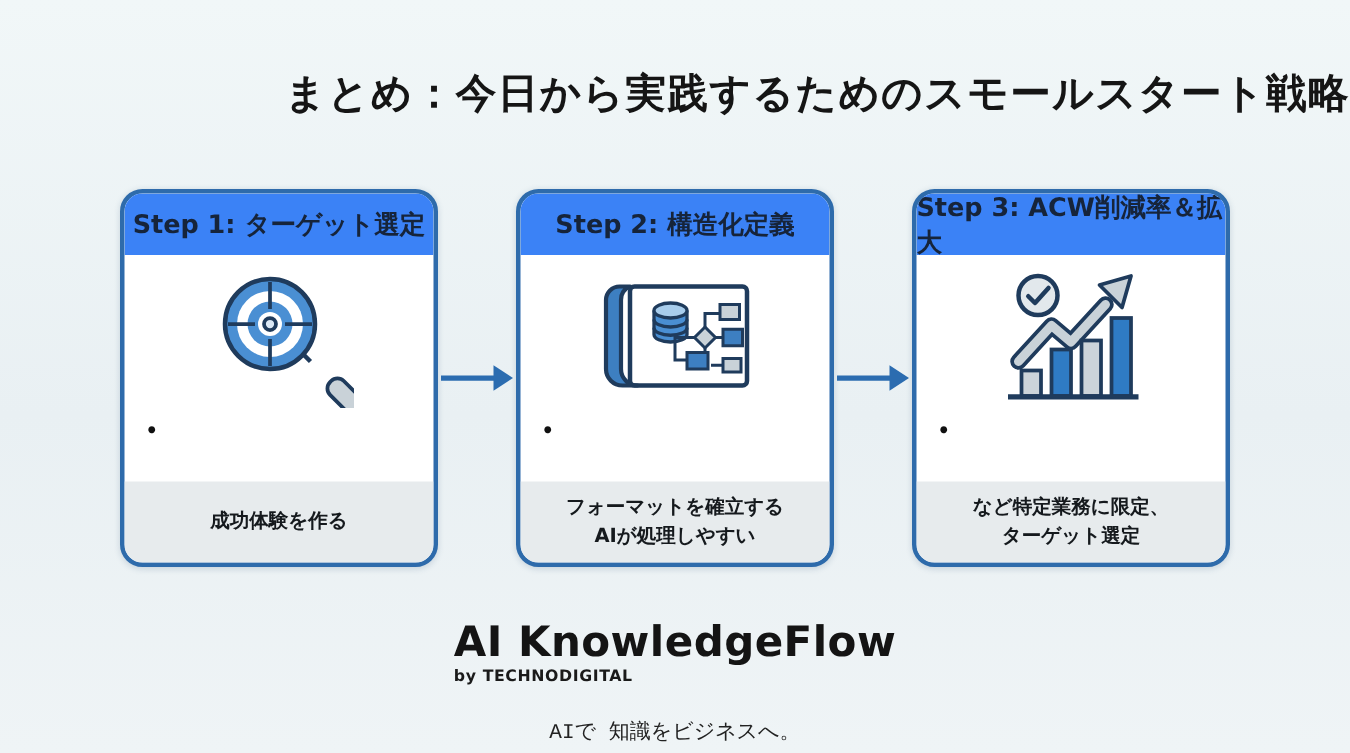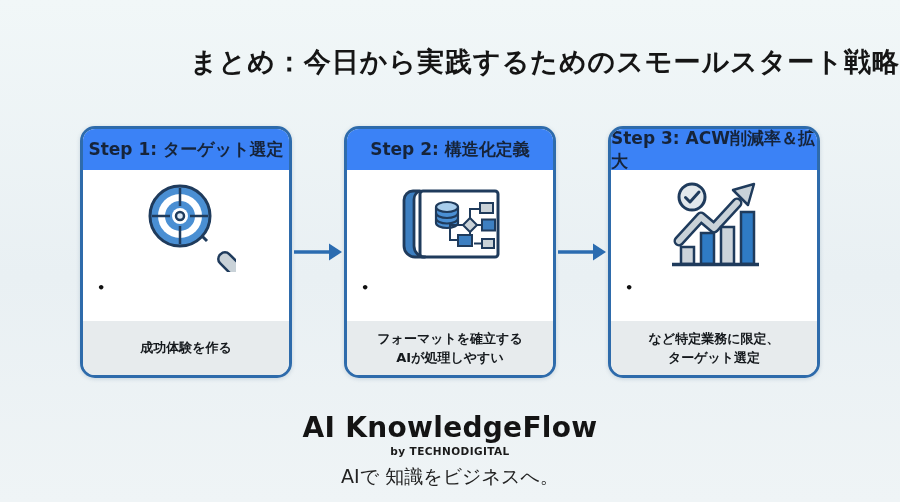--- a/index.html
+++ b/index.html
@@ -56,24 +56,24 @@
     width:52px; display:flex; align-items:center; justify-content:center;
     align-self:center; height:252px;
   }
   .branding { position:absolute; top:413px; left:0; width:100%; text-align:center; }
   .logo-block { display:inline-block; }
   .logo {
     font-size:28px; font-weight:800; color:#141414; letter-spacing:0.3px;
     line-height:1.1; text-align:left;
   }
   .byline {
-    text-align:center; font-size:10.5px; font-weight:800; color:#1a1a1a;
+    text-align:left; font-size:10.5px; font-weight:800; color:#1a1a1a;
     letter-spacing:0.4px; margin-top:1px;
   }
-  .tagline { margin-top:5px; font-size:19px; color:#222222; font-weight:500; }
+  .tagline { margin-top:21px; font-size:14px; color:#222222; font-weight:500;font-family:Liberation Mono, monospace; }
 </style>
 </head>
 <body>
 
 <div class="canvas">
 
   <div class="title">まとめ：今日から実践するためのスモールスタート戦略</div>
 
   <div class="cards-row">
 

